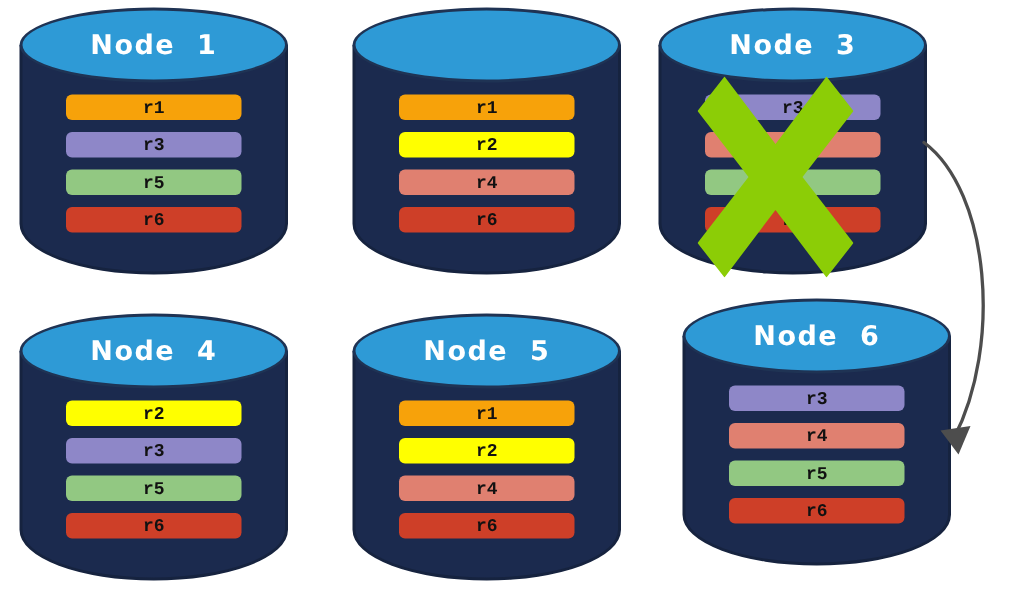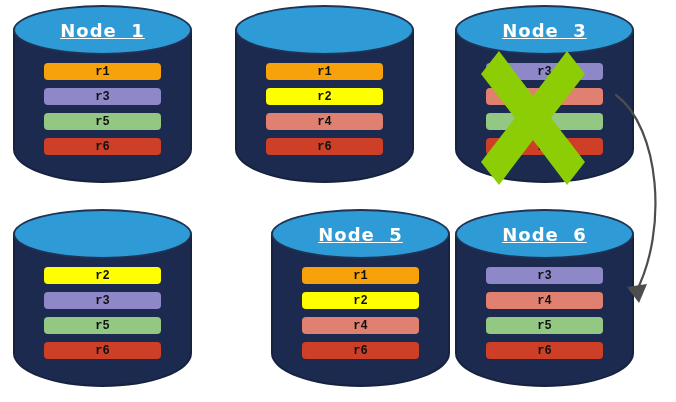--- a/index.html
+++ b/index.html
@@ -54,21 +54,20 @@
     height: 50px;
     display: flex;
     align-items: center;
     justify-content: center;
     color: #ffffff;
     font-size: 18px;
     font-weight: bold;
     letter-spacing: 1px;
     white-space: pre;
     pointer-events: none;
-    text-decoration: underline;
   }
 
   
   .records {
     position: absolute;
     left: 31px;
     top: 58px;
     width: 117px;
   }
   .rec {
@@ -128,61 +127,62 @@
     <div class="cyl-body"></div>
     <div class="cyl-top"></div>
     <div class="records">
       <div class="rec" style="background: rgb(247, 162, 10);">r1</div>
       <div class="rec" style="background: rgb(255, 255, 0);">r2</div>
       <div class="rec" style="background: rgb(224, 128, 112);">r4</div>
       <div class="rec" style="background: rgb(206, 63, 40);">r6</div>
     </div>
   </div>
 
-  <div class="node" id="node-slot-2" style="left:455px; top:5px;text-align:right;">
+  <div class="node" id="node-slot-2" style="left:439px; top:5px;text-align:right;">
     <div class="cyl-body"></div>
     <div class="cyl-top"></div>
     <div class="node-title">Node  3</div>
     <div class="records">
       <div class="rec" style="background: rgb(142, 135, 200);">r3</div>
       <div class="rec" style="background: rgb(224, 128, 112);">r4</div>
       <div class="rec" style="background: rgb(146, 200, 130);">r5</div>
       <div class="rec" style="background: rgb(206, 63, 40);">r6</div>
     </div>
     <svg class="fail-x" viewBox="0 0 104 134">
       <g stroke-linejoin="miter">
         <polygon points="18,0 52,45 86,0 104,23 70,67 104,111 86,134 52,89 18,134 0,111 34,67 0,23" fill="#8ccd06"></polygon>
       </g>
     </svg>
   </div>
 
   <div class="node" id="node-slot-3" style="left:13px; top:209px;">
     <div class="cyl-body"></div>
     <div class="cyl-top"></div>
+    <div class="node-title">Node  4</div>
     <div class="records">
       <div class="rec" style="background: rgb(255, 255, 0);">r2</div>
       <div class="rec" style="background: rgb(142, 135, 200);">r3</div>
       <div class="rec" style="background: rgb(146, 200, 130);">r5</div>
       <div class="rec" style="background: rgb(206, 63, 40);">r6</div>
     </div>
   </div>
 
-  <div class="node" id="node-slot-4" style="left:235px; top:209px;margin-left:36px;">
+  <div class="node" id="node-slot-4" style="left:235px; top:209px;">
     <div class="cyl-body"></div>
     <div class="cyl-top"></div>
     <div class="node-title">Node  5</div>
     <div class="records">
       <div class="rec" style="background: rgb(247, 162, 10);">r1</div>
       <div class="rec" style="background: rgb(255, 255, 0);">r2</div>
       <div class="rec" style="background: rgb(224, 128, 112);">r4</div>
       <div class="rec" style="background: rgb(206, 63, 40);">r6</div>
     </div>
   </div>
 
-  <div class="node" id="node-slot-5" style="left:455px; top:209px;text-align:right;">
+  <div class="node" id="node-slot-5" style="left:455px; top:199px;text-align:right;">
     <div class="cyl-body"></div>
     <div class="cyl-top"></div>
     <div class="node-title">Node  6</div>
     <div class="records">
       <div class="rec" style="background: rgb(142, 135, 200);">r3</div>
       <div class="rec" style="background: rgb(224, 128, 112);">r4</div>
       <div class="rec" style="background: rgb(146, 200, 130);">r5</div>
       <div class="rec" style="background: rgb(206, 63, 40);">r6</div>
     </div>
   </div>

